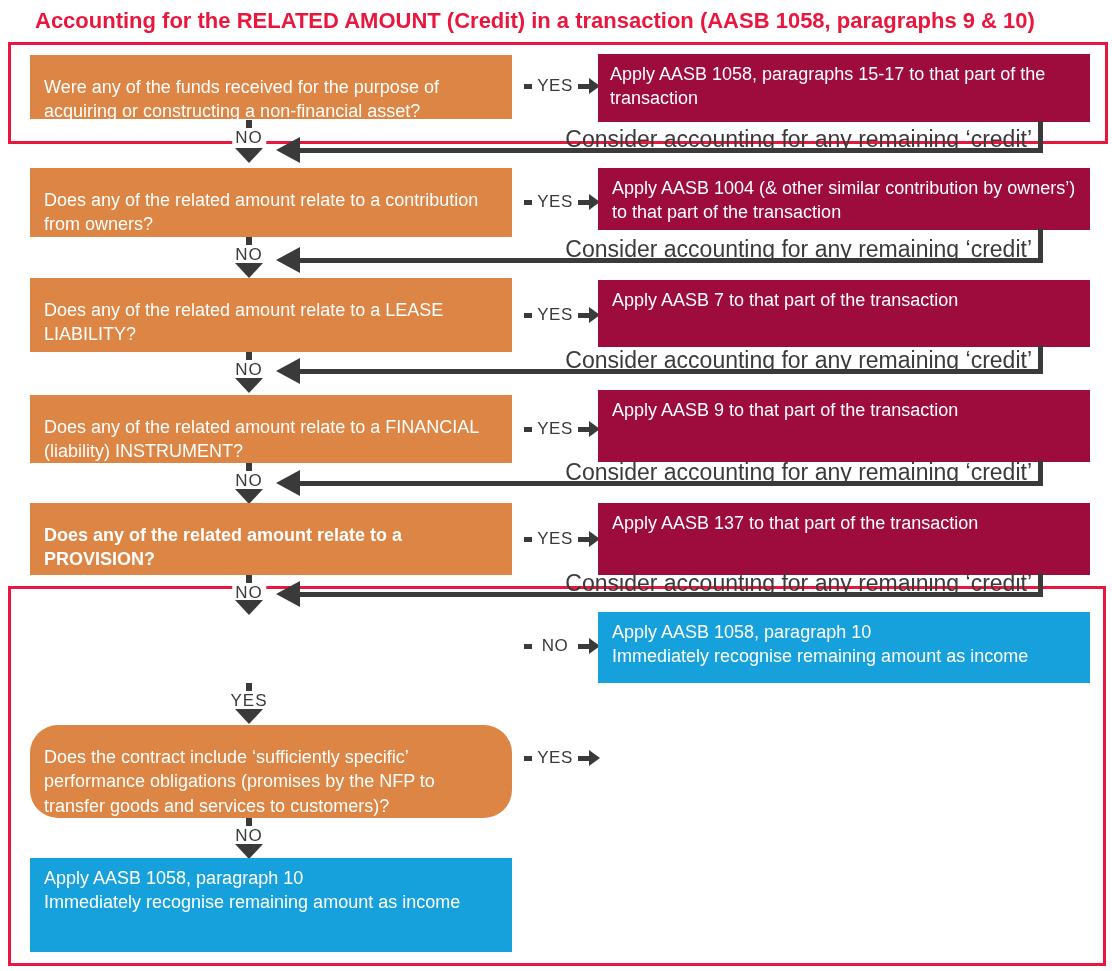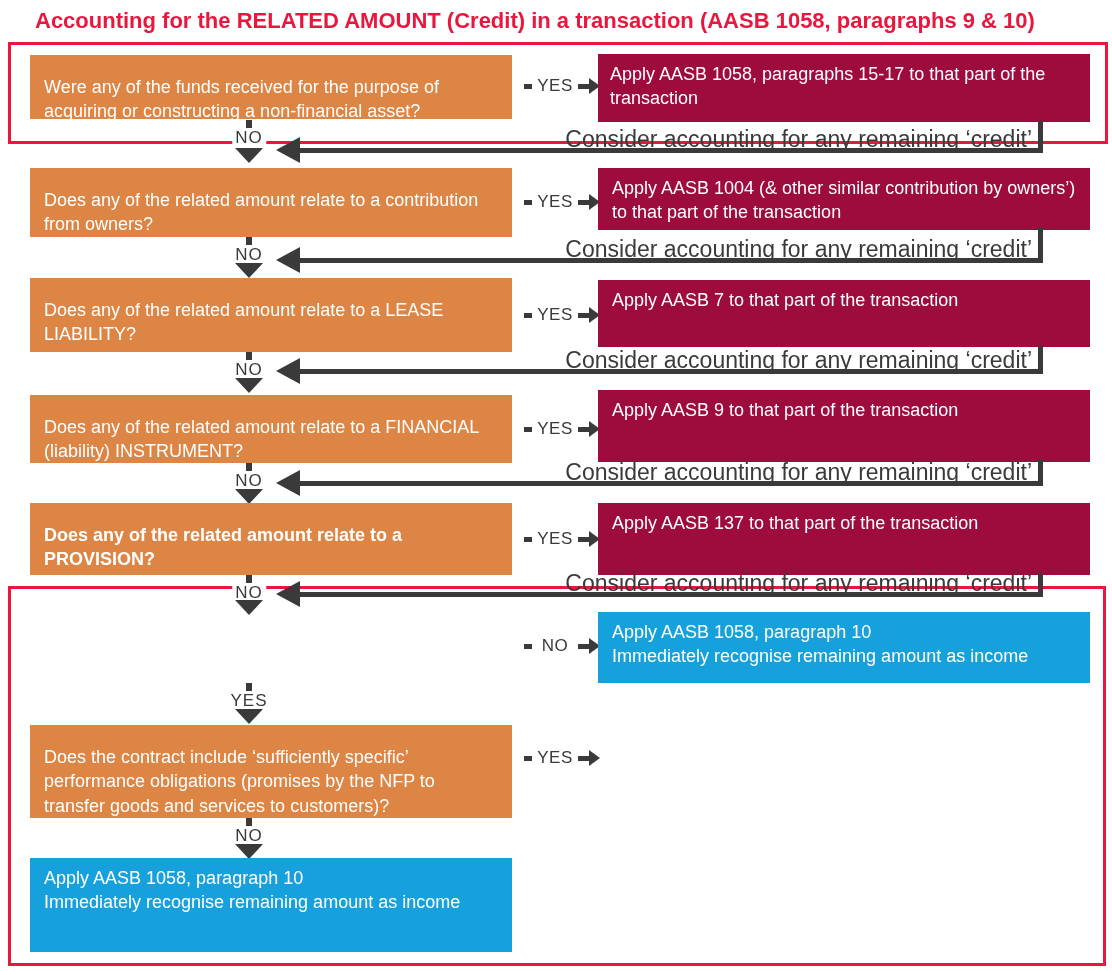--- a/index.html
+++ b/index.html
@@ -143,21 +143,21 @@
       </span>
   </div>
   <div class="bbox two-line" style="left:598px;top:612px;width:492px;height:71px;">
     <span>Apply AASB 1058, paragraph 10</span>
     <span>Immediately recognise remaining amount as income</span>
   </div>
   <div class="cdash" style="top:683px;"></div>
   <div class="clabel" style="top:691px;">YES</div>
   <div class="darrow" style="top:709px;"></div>
 
-  <div class="qbox" style="left:30px;top:725px;width:482px;height:93px;">Does the contract include ‘sufficiently specific’ performance obligations (promises by the NFP to transfer goods and services to customers)?</div>
+  <div class="qbox" style="left:30px;top:725px;width:482px;height:93px;border-radius:28px;">Does the contract include ‘sufficiently specific’ performance obligations (promises by the NFP to transfer goods and services to customers)?</div>
   <div class="midlabel" style="top:748px;">
     <span class="mid-dash"></span>
     <span class="mid-text">YES</span>
     <span class="mid-arrow">
         <span class="stem"></span>
         <span class="head"></span>
       </span>
   </div>
   <div class="cdash" style="top:818px;"></div>
   <div class="clabel" style="top:826px;">NO</div>

